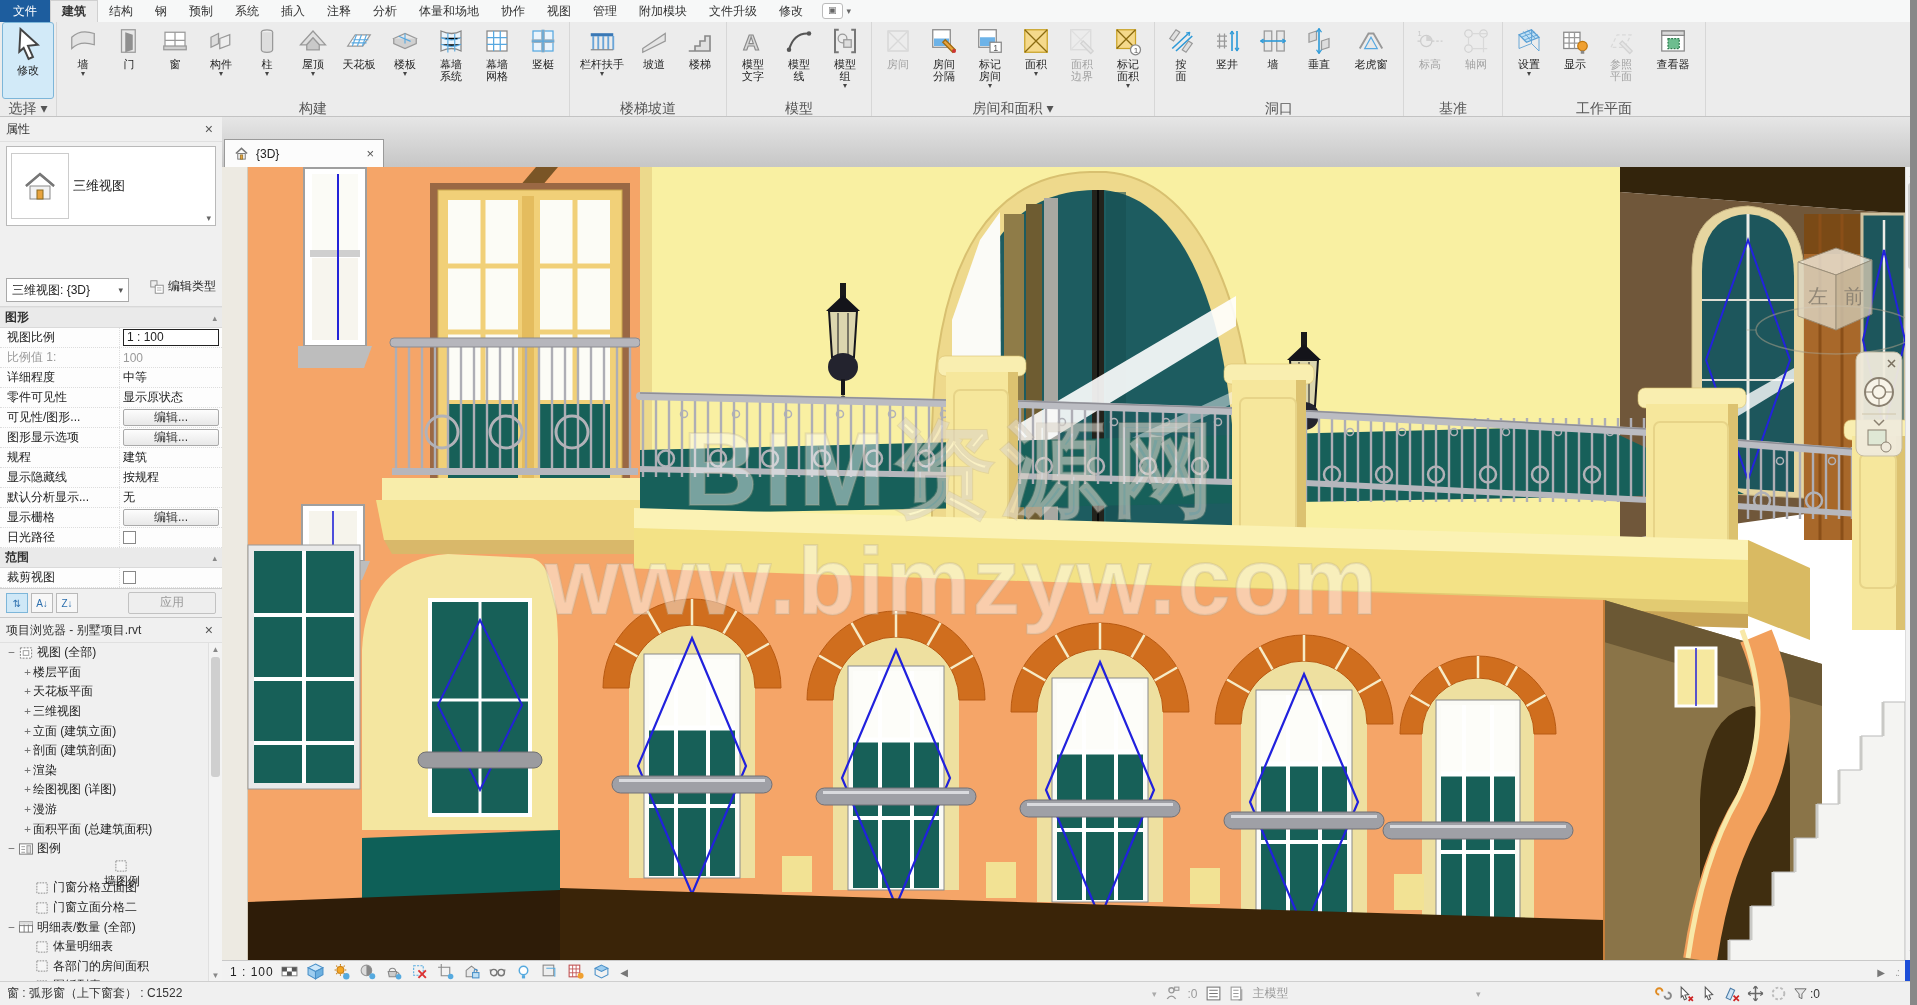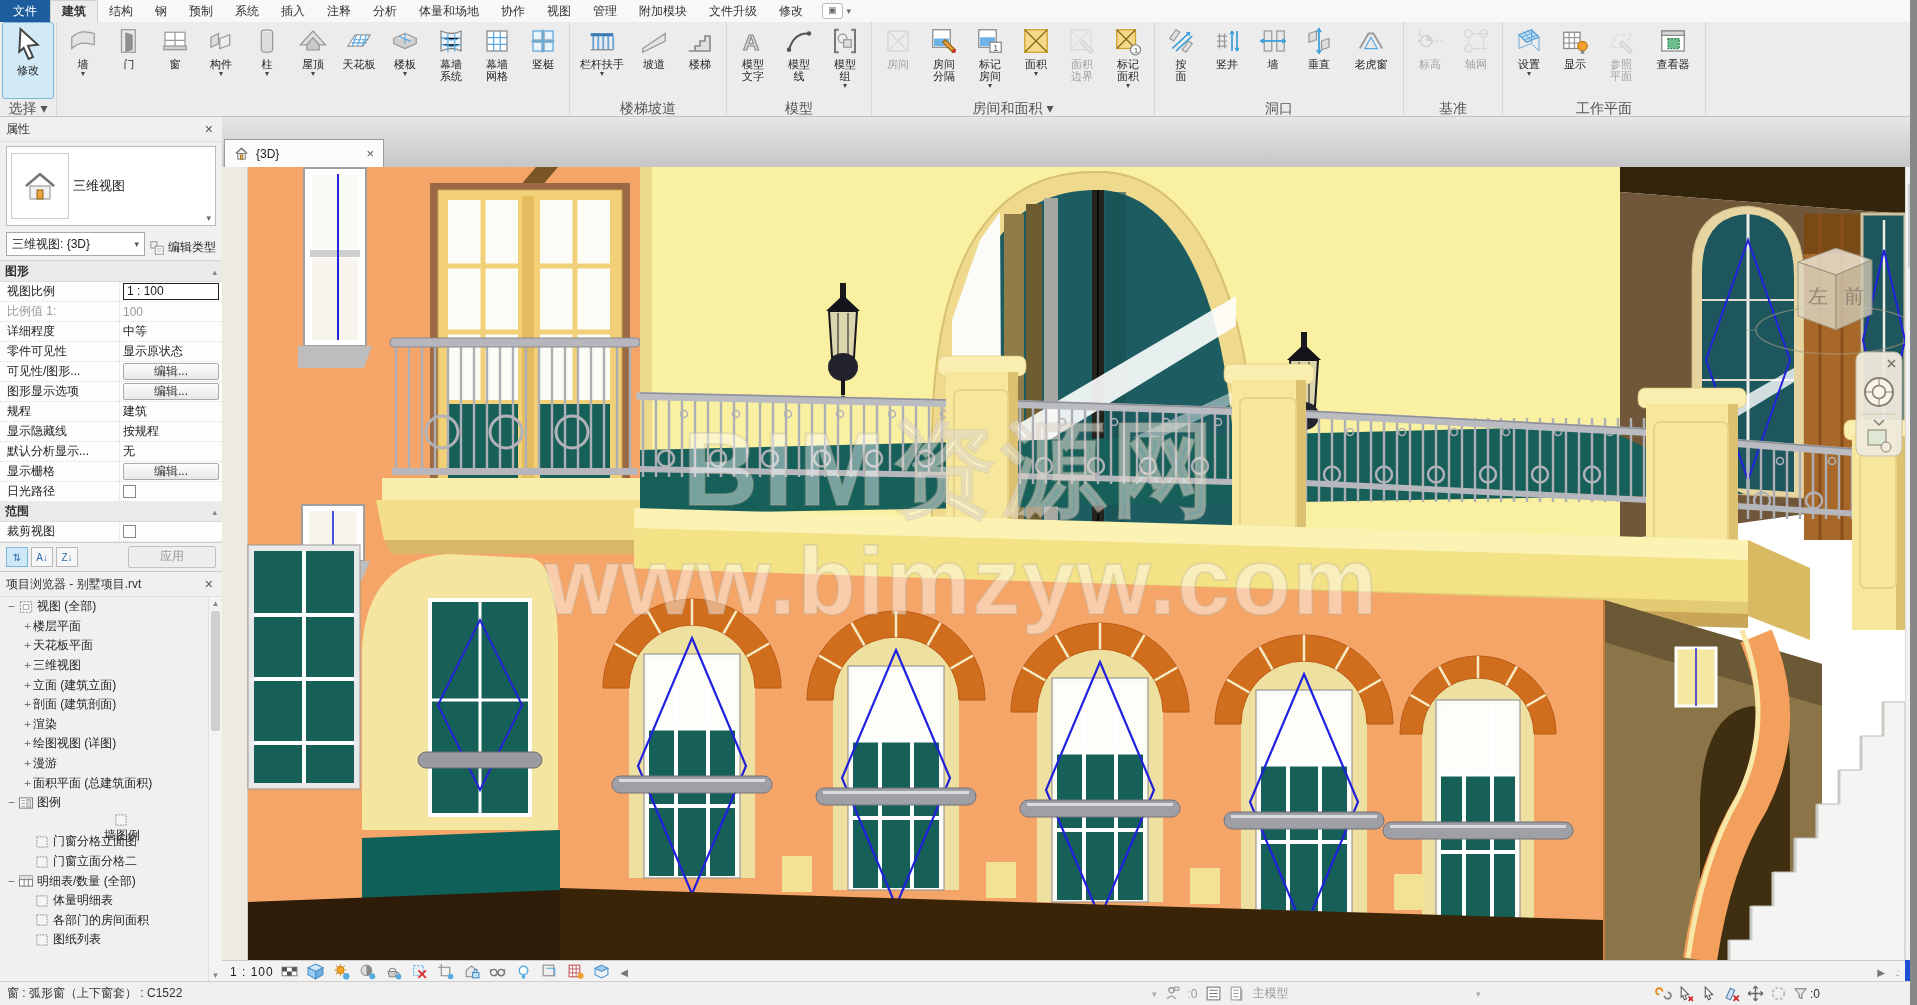--- a/index.html
+++ b/index.html
@@ -36,21 +36,21 @@
   .leftcol{position:absolute;left:0;top:117px;width:222px;bottom:23px;background:#f0f0f0;
            border-right:1px solid #b5b5b5;display:flex;flex-direction:column;}
   .paneltitle{height:24px;display:flex;align-items:center;padding:0 6px;color:#333;background:#f0f0f0;
               border-bottom:1px solid #e0e0e0;}
   .paneltitle .t{flex:1;}
   .closex{color:#555;font-size:14px;padding:0 3px;}
   .typebox{margin:4px 6px;background:#fff;border:1px solid #b9b9b9;height:78px;display:flex;align-items:center;position:relative;}
   .typebox .ticon{width:56px;height:64px;margin:4px;border:1px solid #ccc;background:#fff;display:flex;align-items:center;justify-content:center;}
   .typebox .tname{flex:1;font-size:13px;}
   .typebox .tdd{position:absolute;right:4px;bottom:2px;color:#666;font-size:9px;}
-  .comborow{display:flex;align-items:flex-end;gap:4px;padding:2px 6px 4px;border-bottom:1px solid #d8d8d8;}
+  .comborow{display:flex;align-items:flex-start;gap:20px;padding:2px 6px 4px;border-bottom:1px solid #d8d8d8;margin-top:46px;}
   .combo{flex:1;height:22px;background:#fff;border:1px solid #a9a9a9;display:flex;align-items:center;padding:0 5px;}
   .combo .cv{flex:1;white-space:nowrap;overflow:hidden;}
   .combo .dd{color:#555;font-size:9px;}
   .edittype{display:flex;align-items:center;gap:3px;color:#222;}
   
   .pgrid{border-top:1px solid #e3e3e3;}
   .psec{height:19px;display:flex;align-items:center;background:#eaeaea;border-bottom:1px solid #dadada;
         padding:0 5px;font-weight:bold;color:#333;}
   .psec .caret{margin-left:auto;color:#888;font-size:9px;}
   .prow{height:19px;display:flex;border-bottom:1px dotted #ddd;background:#fdfdfd;align-items:center;}
@@ -259,20 +259,21 @@
             <div class="ric">
               <svg viewBox="0 0 24 24">
                 <rect x="4" y="4" width="16" height="16" fill="#eaf4fc" stroke="#57a8e0"></rect>
                 <path d="M12 3 V21 M3 12 H21" stroke="#9ab0c0" stroke-width="3"></path>
                 <path d="M12 3 V21 M3 12 H21" stroke="#57a8e0" stroke-width="1"></path>
               </svg>
             </div>
             <div class="rlb">竖梃</div>
           </div>
         </div>
+        <div class="rlabel">构建</div>
       </div>
       <div class="rgroup">
         <div class="rbtns">
           <div class="rbtn wide">
             <div class="ric">
               <svg viewBox="0 0 24 24">
                 <path d="M3 7 H21" stroke="#3a78b5" stroke-width="2.5"></path>
                 <path d="M5 8 V19 M9 8 V19 M13 8 V19 M17 8 V19 M21 8 V19" stroke="#6aa5d8" stroke-width="1.5"></path>
                 <path d="M3 19 H21" stroke="#888"></path>
               </svg>

